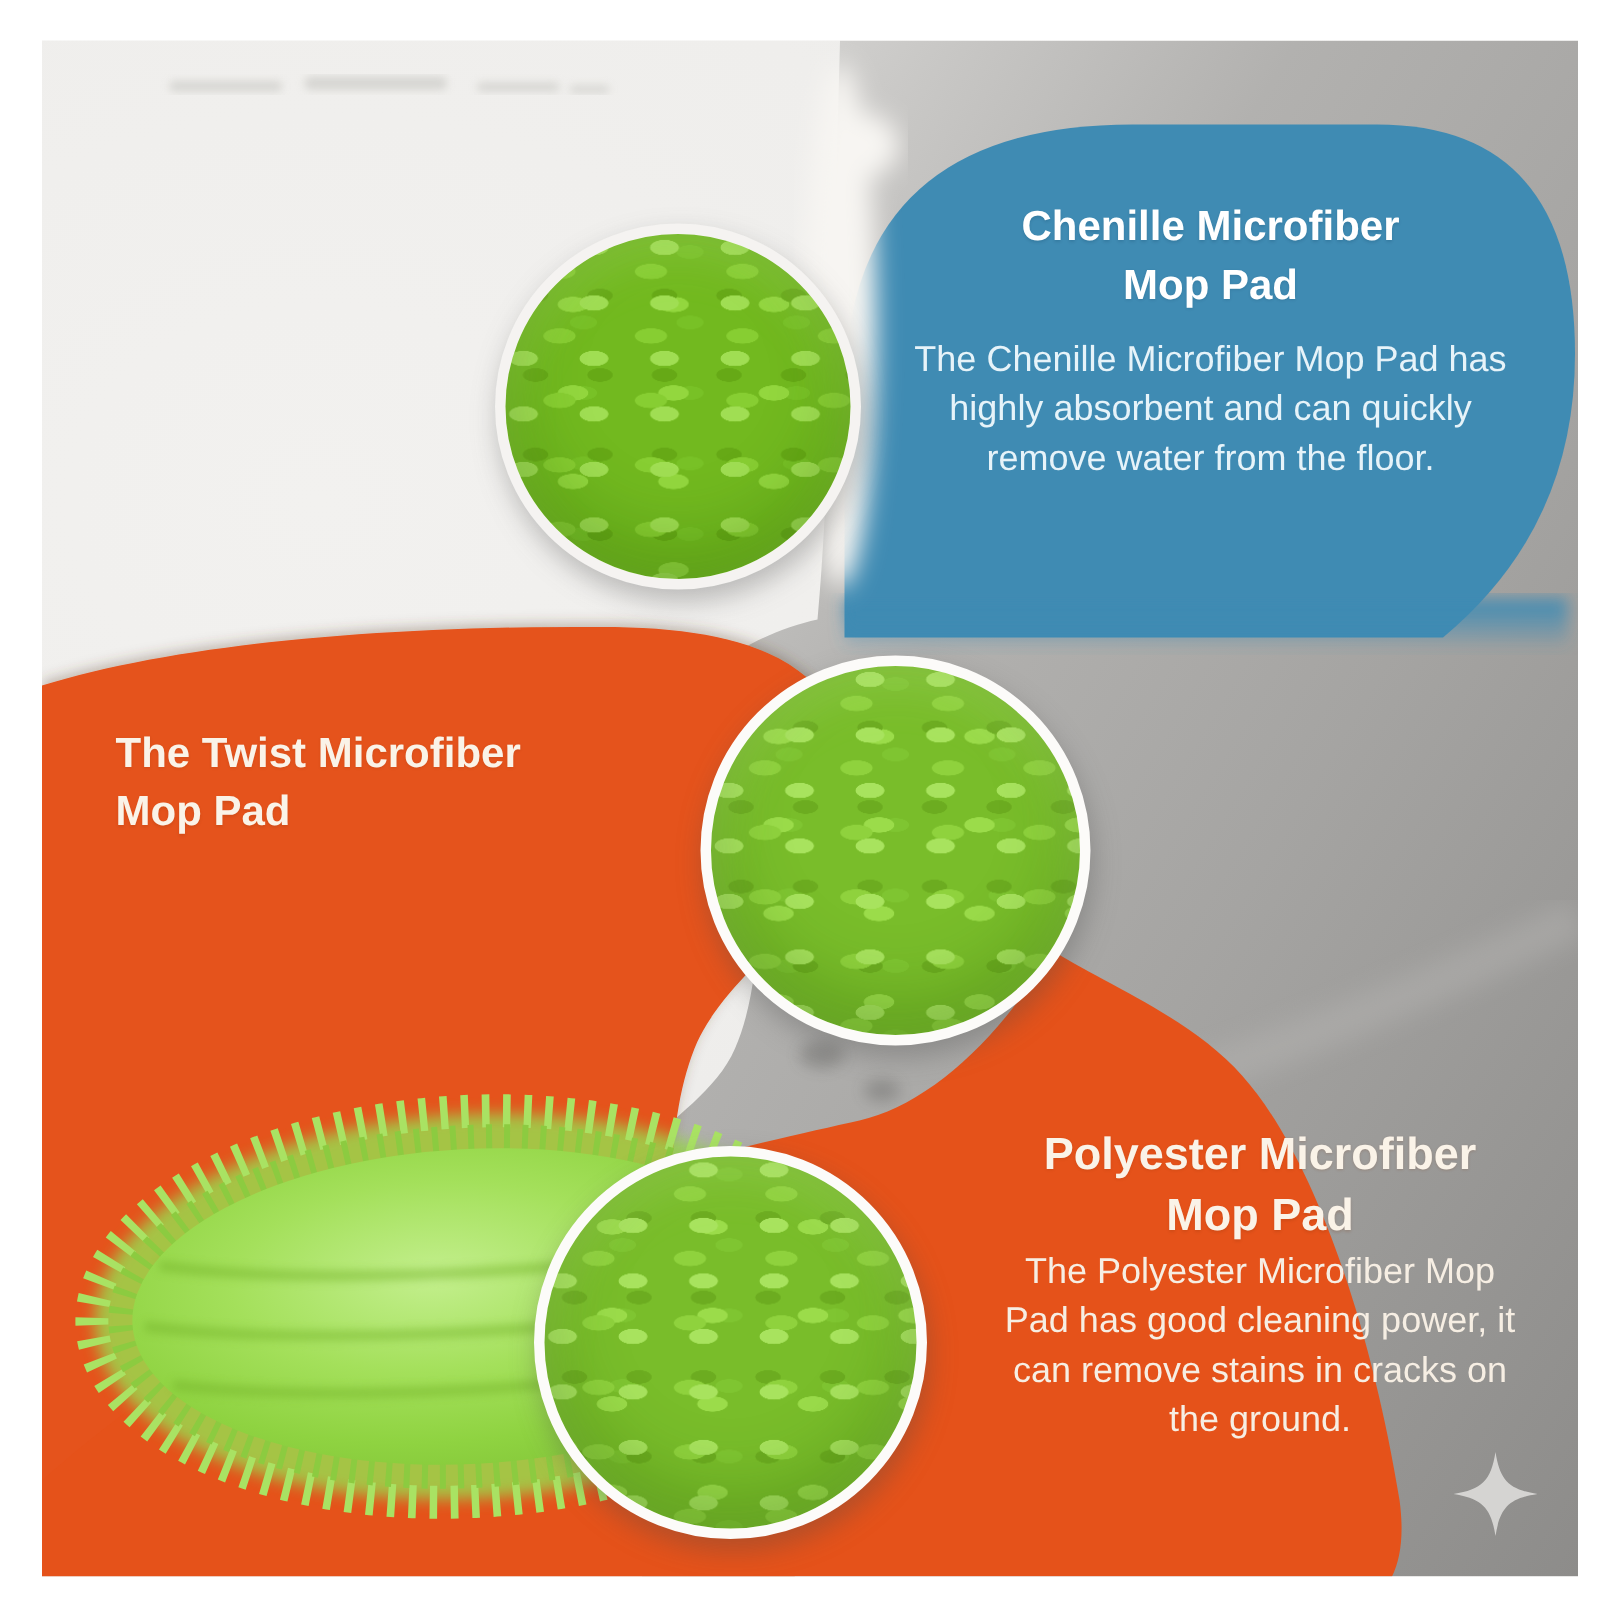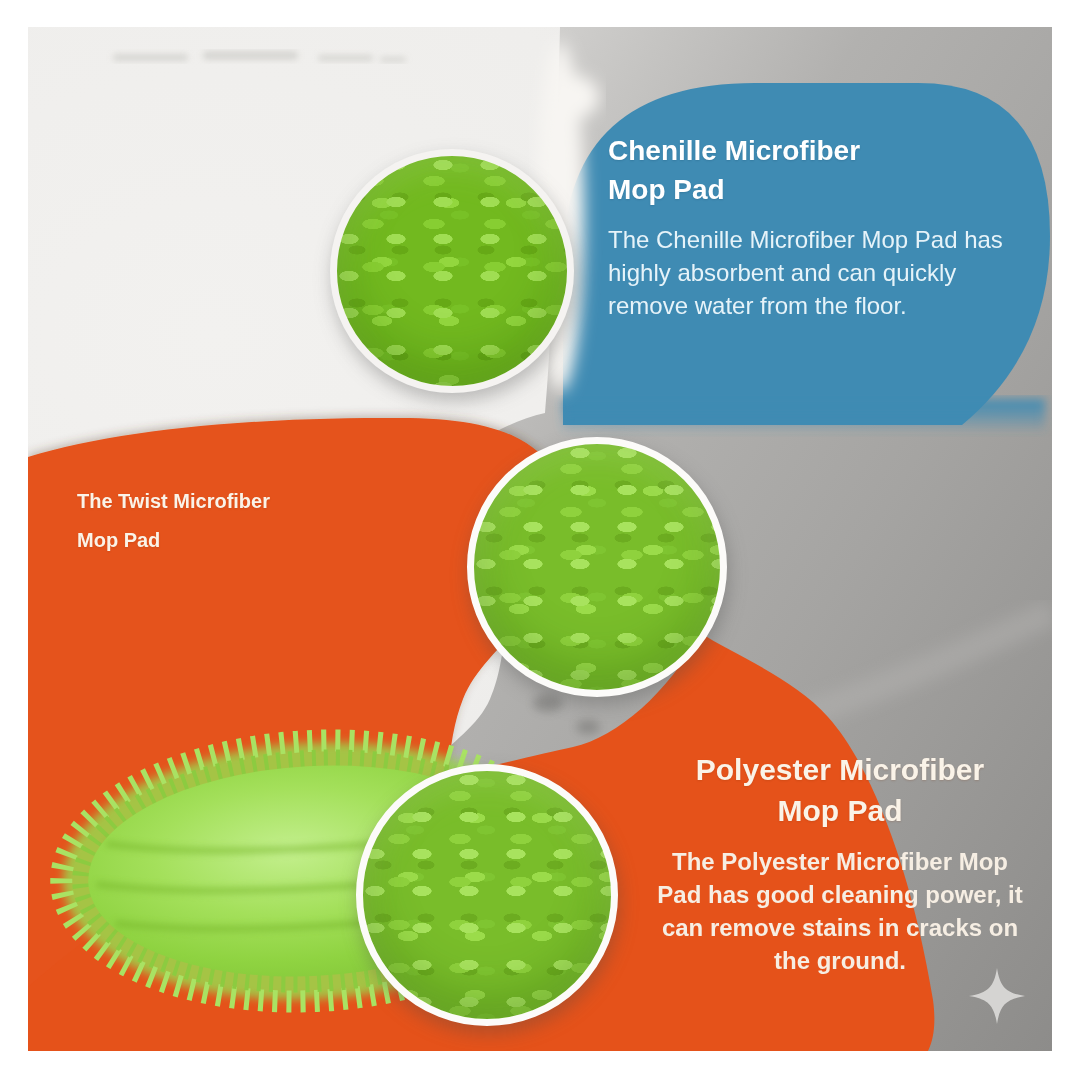--- a/index.html
+++ b/index.html
@@ -28,30 +28,30 @@
   .photo-mid   {left:439px;top:410px;width:260px;height:260px;}
   .photo-bottom{left:328px;top:737px;width:262px;height:262px;}
 
   .section{position:absolute;}
   .title{font-weight:700;white-space:pre-line;margin:0;}
   .body {font-weight:400;white-space:pre-line;margin:0;}
   .sec-chenille .title{font-size:28px;line-height:39px;color:#ffffff;text-shadow:0 1px 2px rgba(0,40,70,.15);}
   .sec-chenille .body {font-size:24px;line-height:33px;color:#e6f3f9;}
   .sec-twist .title, .sec-poly .title{color:#faf3e8;text-shadow:0 1px 2px rgba(120,50,10,.18);}
   .sec-twist .body,  .sec-poly .body {color:#f6eee3;}
-  .sec-twist .title{font-size:20px;line-height:39px;}
+  .sec-twist .title{font-size:28px;line-height:39px;}
   .sec-twist .body {font-size:24px;line-height:33px;}
   .sec-poly  .title{font-size:30px;line-height:41px;}
   .sec-poly  .body {font-size:24px;line-height:33px;}
-  .sec-chenille{left:580px;top:104px;width:430px;}
+  .sec-chenille{left:564px;top:104px;width:430px;text-align:center;}
   .sec-chenille .body{margin-top:14px;}
   .sec-twist{left:49px;top:455px;width:420px;}
   .sec-twist .body{margin-top:11px;}
   .sec-poly{left:612px;top:722px;width:400px;text-align:center;}
-  .sec-poly .body{margin-top:14px;font-weight:bold;}
+  .sec-poly .body{}
 </style>
 </head>
 <body>
 
 <div class="canvas">
   <div class="content">
 
     <svg class="bgsvg" viewBox="0 0 1024 1024">
       <defs>
         <linearGradient id="grayGrad" x1="0" y1="0" x2="1" y2="1">

